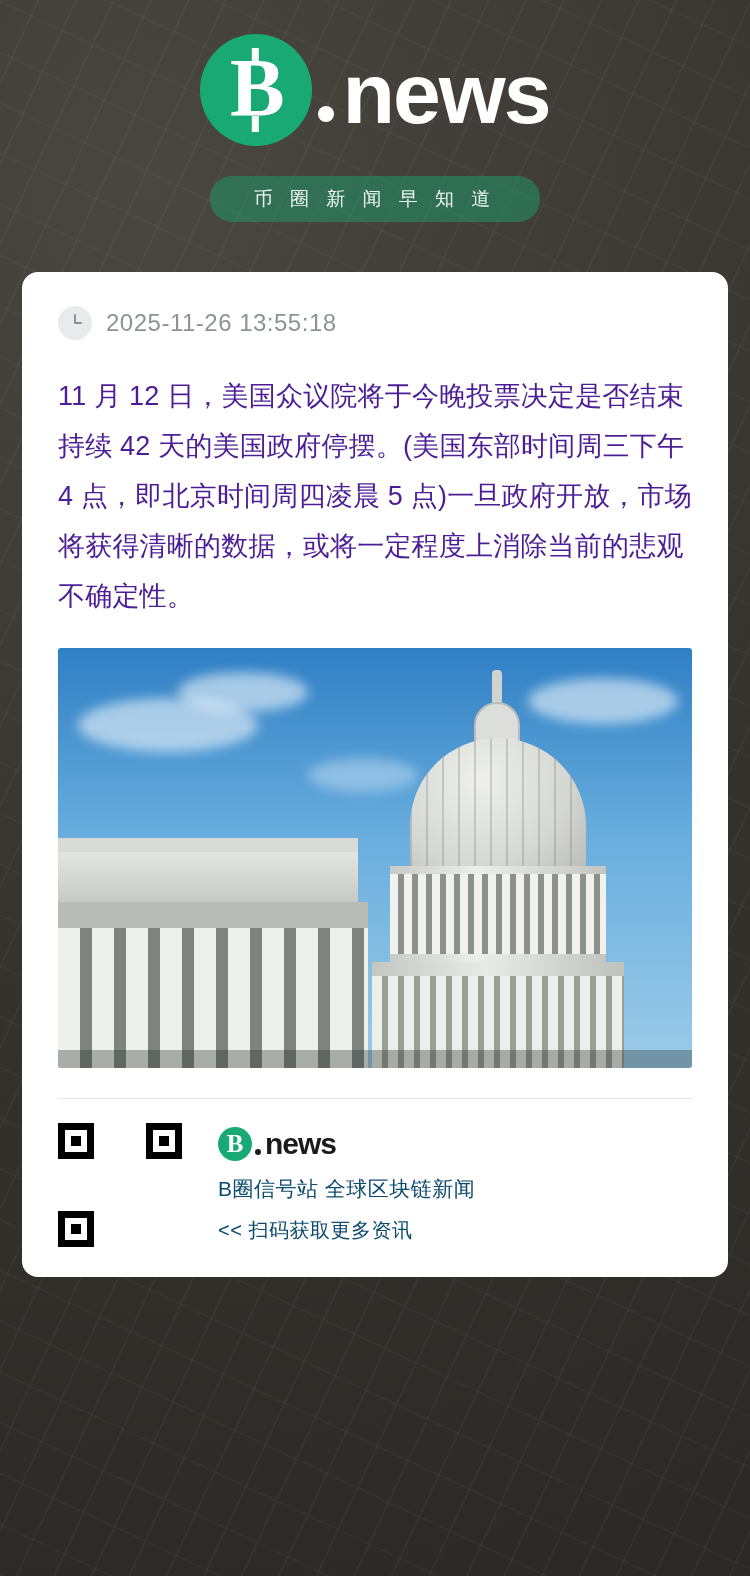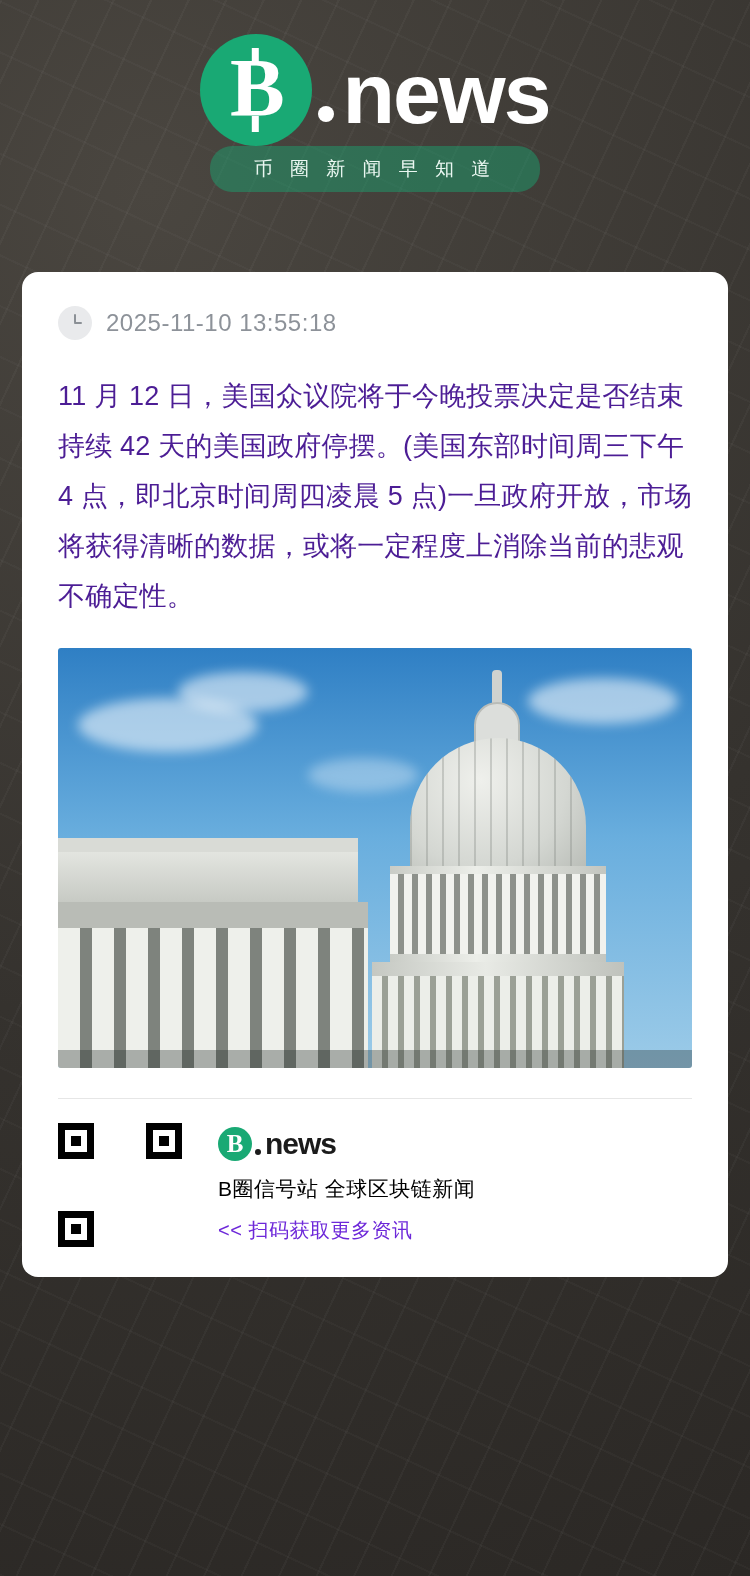--- a/index.html
+++ b/index.html
@@ -73,20 +73,21 @@
   .brand-word {
     color: #ffffff;
     font-size: 86px;
     font-weight: bold;
     letter-spacing: -2px;
     line-height: 1;
     margin-left: 4px;
     margin-top: 6px;
   }
   .tagline {
+    margin-top: 30px;
     background: rgba(25,169,116,0.45);
     color: #eaf7f1;
     border-radius: 22px;
     padding: 10px 44px;
     font-size: 19px;
     letter-spacing: 6px;
   }
 
   
   .card {
@@ -355,27 +356,27 @@
   }
   .f-word {
     color: #1b1b1b;
     font-size: 30px;
     font-weight: bold;
     letter-spacing: -1px;
     margin-left: 2px;
   }
   .f-sub {
     margin-top: 14px;
-    color: #000000;
+    color: #0c4a6e;
     font-size: 21px;
     letter-spacing: 0.5px;
   }
   .f-cta {
     margin-top: 14px;
-    color: #6d28d9;
+    color: #0c4a6e;
     font-size: 20px;
     letter-spacing: 0.5px;
   }
 </style>
 </head>
 <body>
 
 <div class="header">
   <div class="brand">
     <div class="brand-mark">
@@ -386,21 +387,21 @@
     <div class="brand-dot"></div>
     <div class="brand-word">news</div>
   </div>
   <div class="tagline">币 圈 新 闻 早 知 道</div>
 </div>
 
 <div class="card">
 
   <div class="meta">
     <div class="clock-icon"></div>
-    <div class="meta-time">2025-11-10 13:55:18</div>
+    <div class="meta-time">2025-11-26 13:55:18</div>
   </div>
 
 
   <p class="body-text">11 月 12 日，美国众议院将于今晚投票决定是否结束持续 42 天的美国政府停摆。(美国东部时间周三下午 4 点，即北京时间周四凌晨 5 点)一旦政府开放，市场将获得清晰的数据，或将一定程度上消除当前的悲观不确定性。</p>
 
   <div class="photo">
     <div class="cloud c1"></div>
     <div class="cloud c2"></div>
     <div class="cloud c3"></div>
     <div class="cloud c4"></div>

